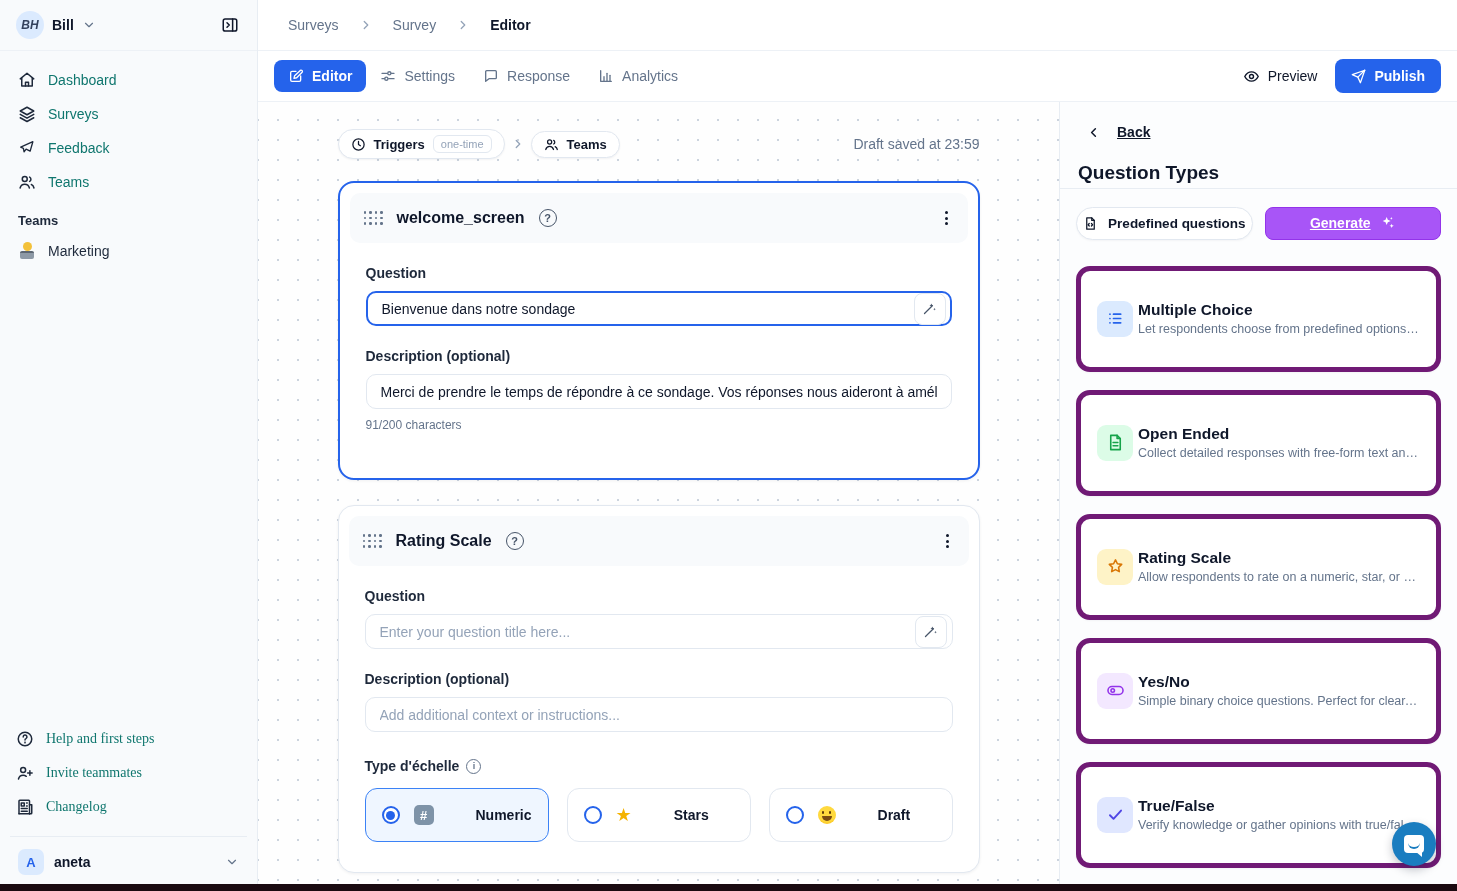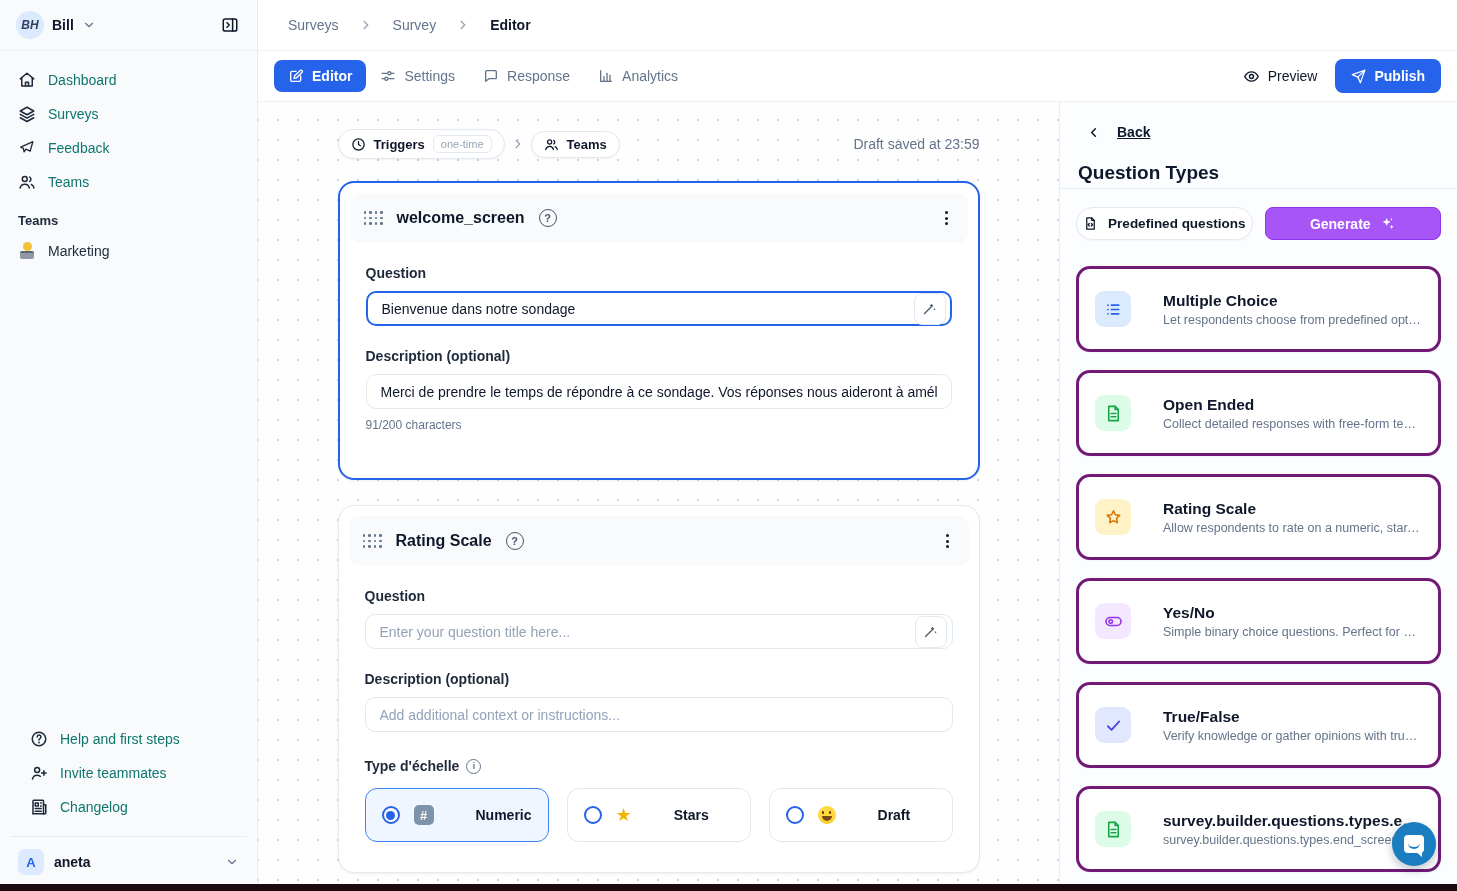--- a/index.html
+++ b/index.html
@@ -20,21 +20,21 @@
   .collapse-btn { margin-left:auto; background:none; border:none; cursor:pointer; color:#0f172a;
     display:flex; padding:4px; border-radius:6px; }
   .sb-nav { padding:12px 10px 0 10px; }
   .sb-item { display:flex; align-items:center; gap:12px; padding:8px 8px; border-radius:8px;
     font-size:14px; color:#0f766e; cursor:pointer; }
   .sb-item .ic { color:#1e293b; }
   .section-label { font-size:13px; font-weight:700; color:#1e293b; padding:14px 18px 6px 18px; }
   .team-item { display:flex; align-items:center; gap:12px; padding:8px 18px; font-size:14px;
     color:#1e293b; cursor:pointer; }
   .sb-spacer { flex:1; }
-  .sb-footer { padding:6px 10px 8px 22px; }
+  .sb-footer { padding:6px 10px 8px 8px;font-family:Liberation Serif, serif; }
   .sb-user { border-top:1px solid #e8edf3; margin:4px 10px 0 10px; padding:12px 8px 16px 8px;
     display:flex; align-items:center; gap:10px; cursor:pointer; }
   .avatar-square { width:26px; height:26px; border-radius:7px; background:#dbeafe; color:#2563eb;
     font-weight:700; font-size:13px; display:flex; align-items:center; justify-content:center; }
   .sb-user-name { font-weight:700; font-size:14px; }
   .sb-user .chev { margin-left:auto; }
 
   
   .emoji-person { position:relative; width:18px; height:18px; flex:0 0 18px; }
   .emoji-person:before { content:""; position:absolute; left:5px; top:0; width:9px; height:9px;
@@ -136,24 +136,24 @@
   .panel-title { font-size:19px; font-weight:700; margin:22px 0 4px 2px; }
   .panel-subtitle { font-size:14px; color:#64748b; margin:0 0 18px 2px; }
   .panel-divider { height:1px; background:#e8edf3; }
   .panel-actions { display:flex; gap:12px; padding:18px 16px 6px 16px; }
   .predefined-btn { flex:1; display:flex; align-items:center; justify-content:center; gap:10px;
     height:33px; background:#fff; border:1px solid #e2e8f0; border-radius:999px; font-size:13.5px;
     font-weight:600; color:#0f172a; cursor:pointer; font-family:inherit;
     box-shadow:0 1px 2px rgba(15,23,42,.04); }
   .generate-btn { flex:1; display:flex; align-items:center; justify-content:center; gap:9px;
     height:33px; background:#a855f7; border:1px solid #9333ea; border-radius:8px; font-size:14px;
-    font-weight:700; color:#fff; cursor:pointer; font-family:inherit; }
+    font-weight:700; color:#fff; cursor:pointer; font-family:inherit;text-decoration:underline; }
   .qt-list { padding:20px 16px; display:flex; flex-direction:column; gap:18px; overflow:hidden; }
-  .qt-card { display:flex; align-items:center; gap:32px; background:#fff; border:3px solid #701a75;
-    border-radius:14px; padding:22px 16px; cursor:pointer; box-shadow:0 1px 2px rgba(15,23,42,.04);
+  .qt-card { display:flex; align-items:center; gap:5px; background:#fff; border:5px solid #701a75;
+    border-radius:14px; padding:30px 16px; cursor:pointer; box-shadow:0 1px 2px rgba(15,23,42,.04);
     min-width:0; }
   .qt-icon { width:36px; height:36px; border-radius:9px; display:flex; align-items:center;
     justify-content:center; flex:0 0 36px; }
   .qt-text { min-width:0; }
   .qt-title { font-size:15.5px; font-weight:700; color:#0f172a; white-space:nowrap;
     overflow:hidden; text-overflow:ellipsis; }
   .qt-desc { font-size:12.5px; color:#64748b; margin-top:3px; white-space:nowrap; overflow:hidden;
     text-overflow:ellipsis; }
 
   

